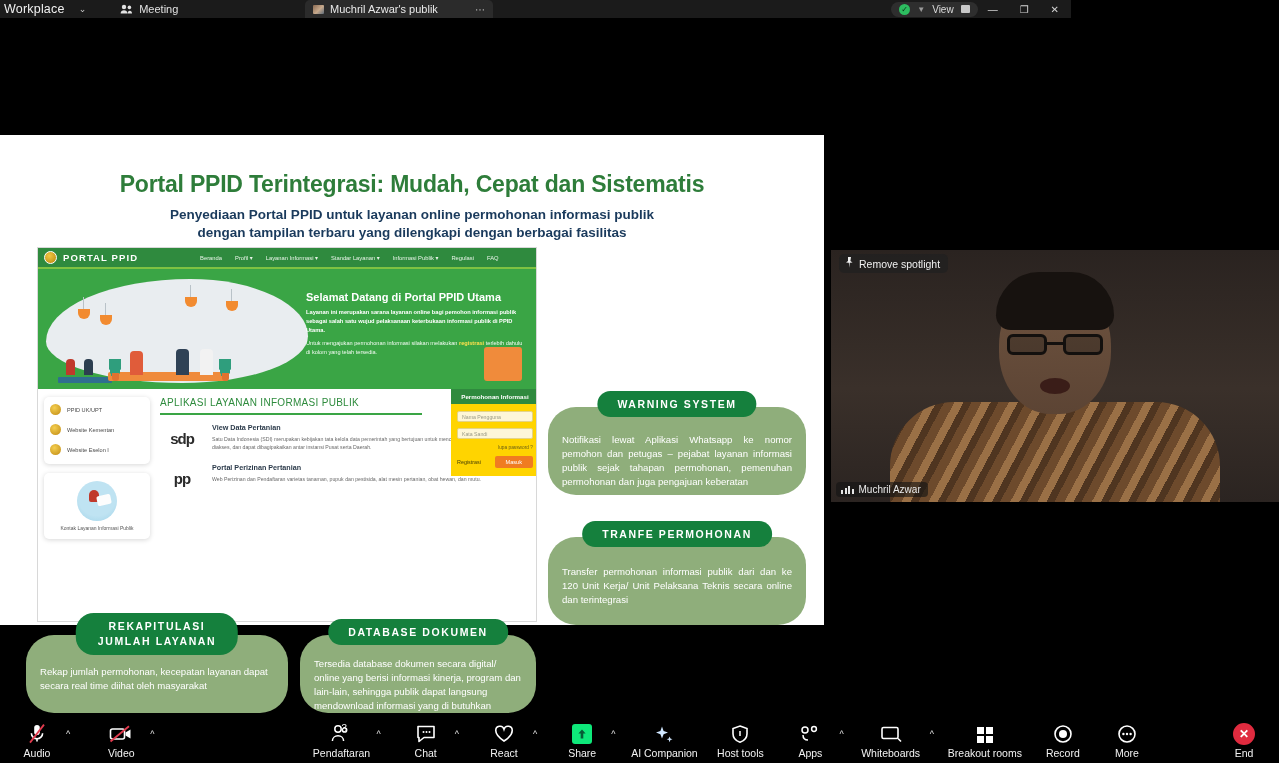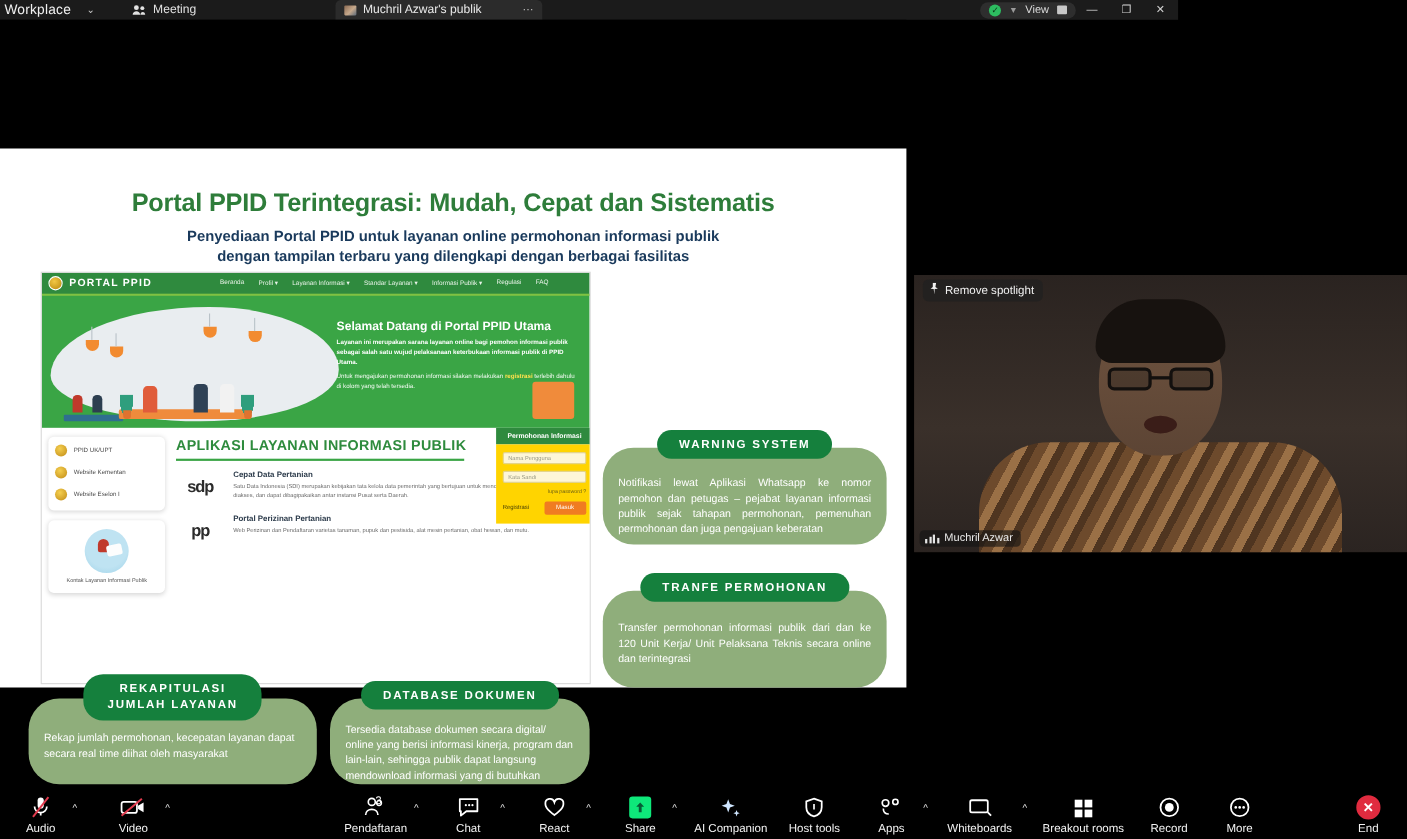--- a/index.html
+++ b/index.html
@@ -92,21 +92,21 @@
   .avatar-ill { width: 40px; height: 40px; border-radius: 50%;
     background: radial-gradient(circle at 50% 40%, #bfe3f2 60%, #9ed2e8);
     margin: 0 auto 4px; position: relative; overflow: hidden; }
   .avatar-ill:before { content:""; position: absolute; left: 12px; top: 9px; width: 10px; height: 12px;
     background: #c0392b; border-radius: 5px 5px 2px 2px; }
   .avatar-ill:after { content:""; position: absolute; left: 20px; top: 14px; width: 14px; height: 10px;
     background: #fdfdfd; border-radius: 2px; transform: rotate(-12deg); }
   .photo-card p { font-size: 5px; color: #555; }
 
   .mock-right { flex: 1; padding: 8px 7px 0 4px; position: relative; }
-  .apl-head { color: #2e8b3d; font-size: 13px; font-weight: bold; letter-spacing: .3px; }
+  .apl-head { color: #2e8b3d; font-size: 10px; font-weight: normal; letter-spacing: .3px; }
   .apl-rule { height: 2px; background: #3aa545; margin: 5px 0 8px; width: 262px; }
   .svc { display: flex; gap: 8px; margin-bottom: 10px; }
   .svc-logo { width: 44px; height: 30px; flex: none; display: flex; align-items: center;
     justify-content: center; font-weight: bold; color: #2b2b2b; font-size: 15px; letter-spacing: -1px; }
   .svc h4 { font-size: 7.2px; color: #2b3a4a; margin-bottom: 3px; }
   .svc p { font-size: 5.2px; color: #6a6a6a; line-height: 1.6; }
   .login-panel { position: absolute; right: -3px; top: 0; width: 88px; z-index: 3; }
   .login-head { background: #2f8a3e; color: #fff; font-size: 6.2px; font-weight: bold;
     text-align: center; padding: 4px 0; }
   .login-body { background: #ffd400; padding: 7px 6px 8px; }
@@ -291,21 +291,21 @@
           </div>
         </div>
 
         <div class="mock-right">
           <div class="apl-head">APLIKASI LAYANAN INFORMASI PUBLIK</div>
           <div class="apl-rule"></div>
 
           <div class="svc">
             <div class="svc-logo">sdp</div>
             <div>
-              <h4>Cepat Data Pertanian</h4>
+              <h4>View Data Pertanian</h4>
               <p>Satu Data Indonesia (SDI) merupakan kebijakan tata kelola data pemerintah yang bertujuan untuk menciptakan data berkualitas, mudah diakses, dan dapat dibagipakaikan antar instansi Pusat serta Daerah.</p>
             </div>
           </div>
 
           <div class="svc">
             <div class="svc-logo">pp</div>
             <div>
               <h4>Portal Perizinan Pertanian</h4>
               <p>Web Perizinan dan Pendaftaran varietas tanaman, pupuk dan pestisida, alat mesin pertanian, obat hewan, dan mutu.</p>
             </div>

